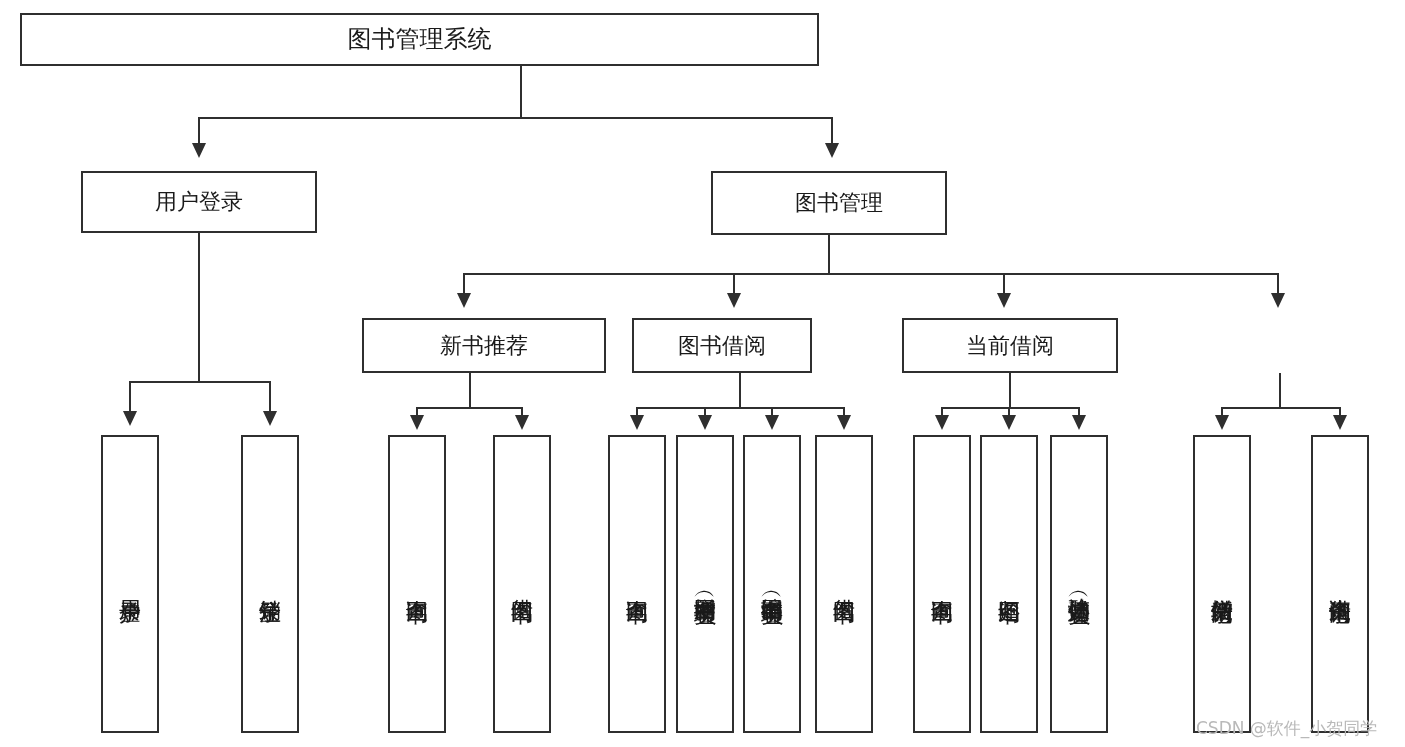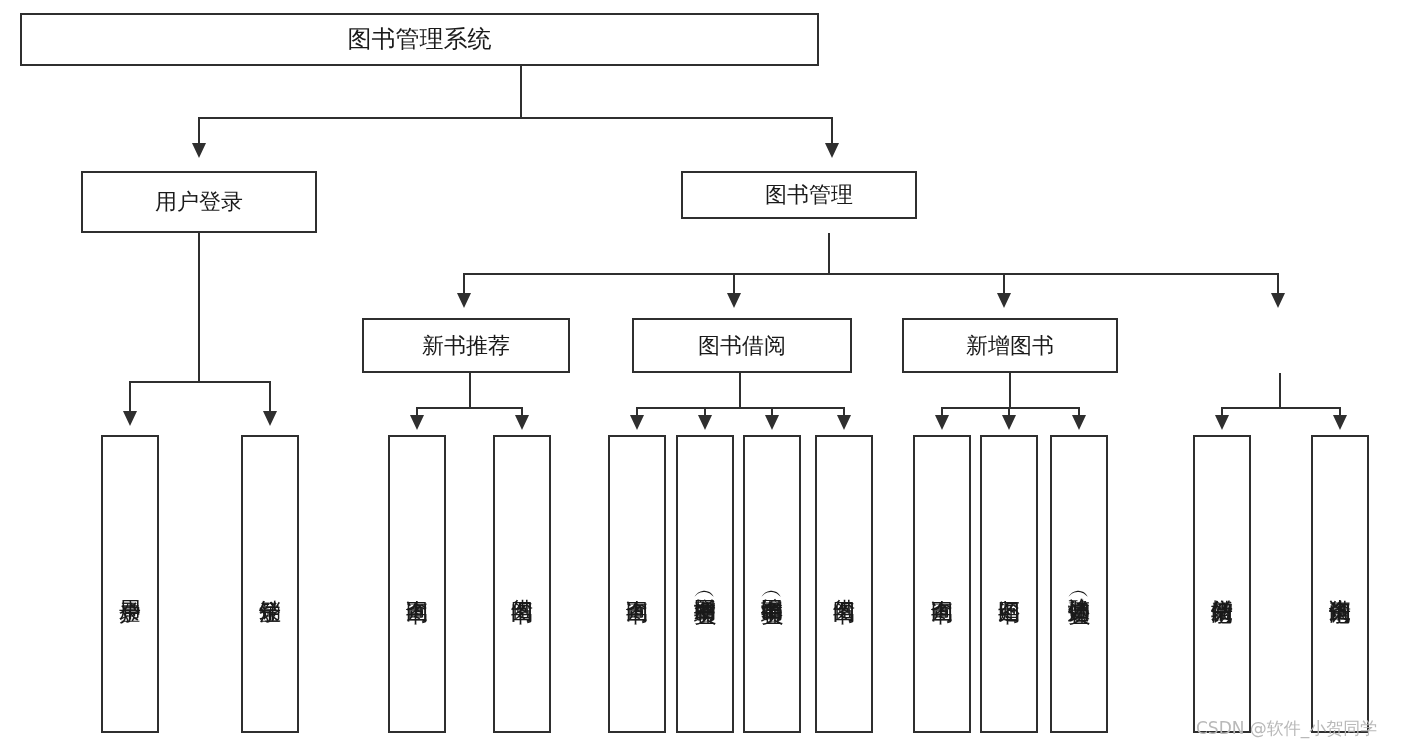--- a/index.html
+++ b/index.html
@@ -86,21 +86,21 @@
   <div class="edge v" style="left:520px; top:66px; width:2px; height:52px;"></div>
   <div class="edge h" style="left:199px; top:117px; width:634px; height:2px;"></div>
   <div class="edge v" style="left:198px; top:117px; width:2px; height:28px;"></div>
   <div class="edge v" style="left:831px; top:117px; width:2px; height:28px;"></div>
   <div class="arrow" style="left:192px; top:143px;"></div>
   <div class="arrow" style="left:825px; top:143px;"></div>
 
   <div class="node lvl2" style="left:81px; top:171px; width:236px; height:62px;">
     <span>用户登录</span>
   </div>
-  <div class="node lvl2" style="left:681px; top:171px; width:236px; height:48px;padding-left:20px;">
+  <div class="node lvl2" style="left:711px; top:171px; width:236px; height:64px;padding-left:20px;">
     <span>图书管理</span>
   </div>
 
   <div class="edge v" style="left:198px; top:233px; width:2px; height:149px;"></div>
   <div class="edge h" style="left:130px; top:381px; width:141px; height:2px;"></div>
   <div class="edge v" style="left:129px; top:381px; width:2px; height:32px;"></div>
   <div class="edge v" style="left:269px; top:381px; width:2px; height:32px;"></div>
   <div class="arrow" style="left:123px; top:411px;"></div>
   <div class="arrow" style="left:263px; top:411px;"></div>
 
@@ -108,28 +108,28 @@
   <div class="edge h" style="left:464px; top:273px; width:814px; height:2px;"></div>
   <div class="edge v" style="left:463px; top:273px; width:2px; height:22px;"></div>
   <div class="edge v" style="left:733px; top:273px; width:2px; height:22px;"></div>
   <div class="edge v" style="left:1003px; top:273px; width:2px; height:22px;"></div>
   <div class="edge v" style="left:1277px; top:273px; width:2px; height:22px;"></div>
   <div class="arrow" style="left:457px; top:293px;"></div>
   <div class="arrow" style="left:727px; top:293px;"></div>
   <div class="arrow" style="left:997px; top:293px;"></div>
   <div class="arrow" style="left:1271px; top:293px;"></div>
 
-  <div class="node lvl3" style="left:362px; top:318px; width:208px; height:55px;">
+  <div class="node lvl3" style="left:362px; top:318px; width:244px; height:55px;">
     <span>新书推荐</span>
   </div>
-  <div class="node lvl3" style="left:632px; top:318px; width:220px; height:55px;text-align:right;">
+  <div class="node lvl3" style="left:632px; top:318px; width:180px; height:55px;text-align:right;">
     <span>图书借阅</span>
   </div>
   <div class="node lvl3" style="left:902px; top:318px; width:216px; height:55px;">
-    <span>新增图书</span>
+    <span>当前借阅</span>
   </div>
 
   <div class="edge v" style="left:469px; top:373px; width:2px; height:35px;"></div>
   <div class="edge h" style="left:417px; top:407px; width:106px; height:2px;"></div>
   <div class="edge v" style="left:416px; top:407px; width:2px; height:10px;"></div>
   <div class="edge v" style="left:521px; top:407px; width:2px; height:10px;"></div>
   <div class="arrow" style="left:410px; top:415px;"></div>
   <div class="arrow" style="left:515px; top:415px;"></div>
 
   <div class="edge v" style="left:739px; top:373px; width:2px; height:35px;"></div>

